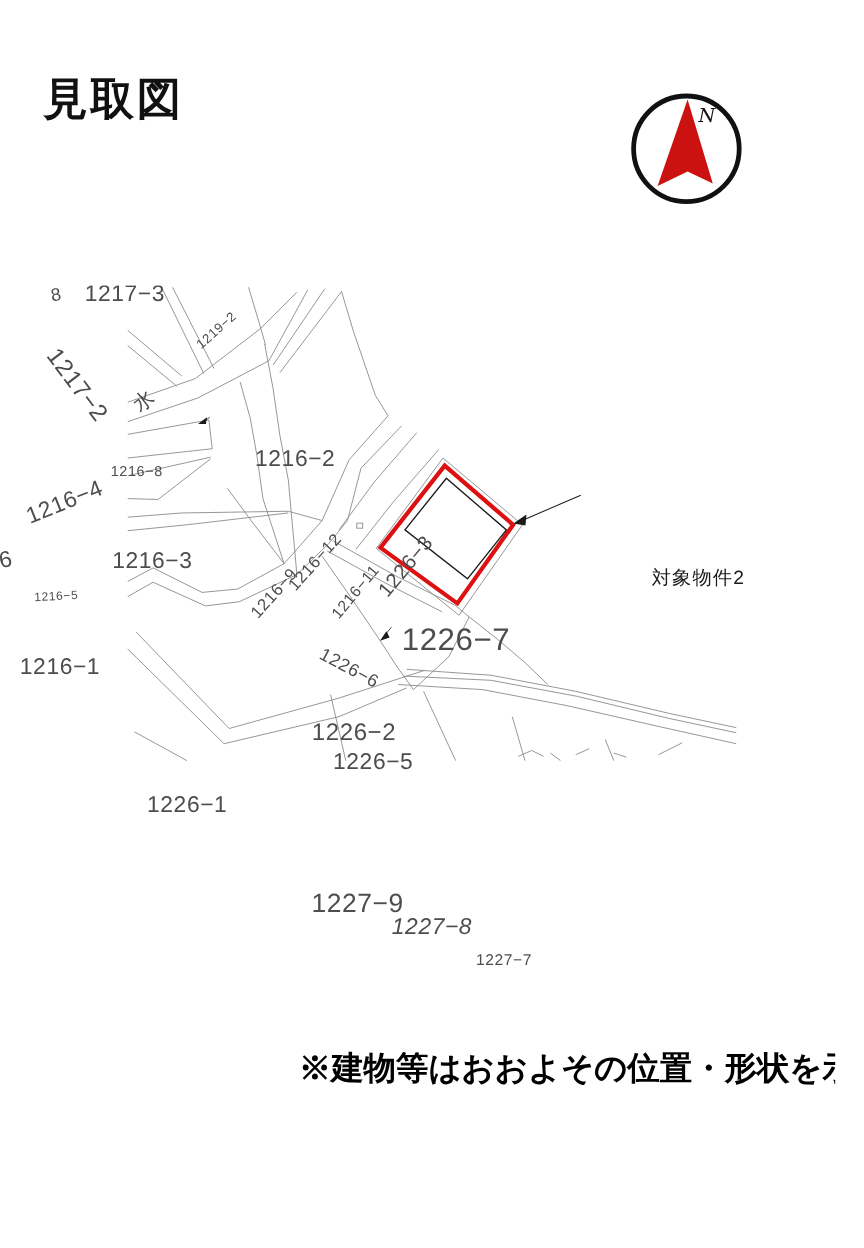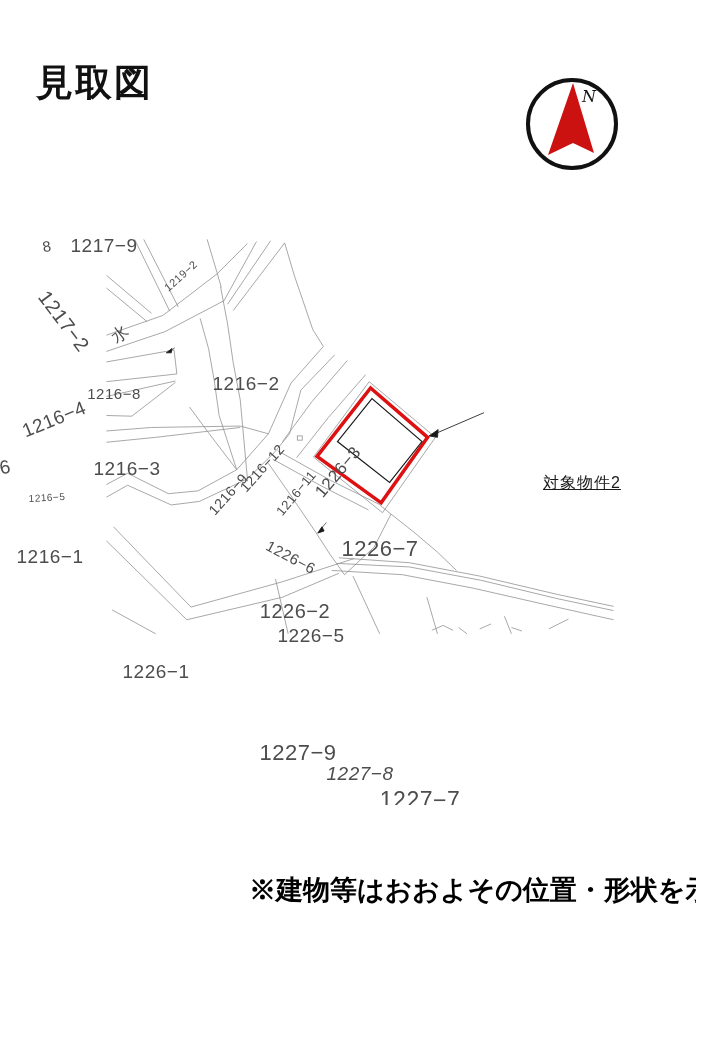--- a/index.html
+++ b/index.html
@@ -5,21 +5,21 @@
   html,body{margin:0;padding:0;background:#fff;}
   .page{position:relative;width:696px;height:1040px;background:#fff;overflow:hidden;
         font-family:"Liberation Sans",sans-serif;}
   .title{position:absolute;left:36px;top:58px;font-family:"DejaVu Serif","Liberation Serif",serif;
          font-size:37px;font-weight:700;color:#111;letter-spacing:2px;}
   .compass{position:absolute;left:522px;top:74px;width:100px;height:100px;}
   .map{position:absolute;left:0;top:238px;width:720px;height:567px;overflow:hidden;}
   .map svg.lines{position:absolute;left:0;top:0;}
   .lbl{position:absolute;color:#4d4d4d;white-space:nowrap;letter-spacing:0.5px;
        transform:translate(-50%,-50%) rotate(var(--r,0deg));line-height:1;}
-  .lbl.black{color:#1a1a1a;letter-spacing:1px;text-decoration:underline;}
+  .lbl.black{color:#1a1a1a;letter-spacing:1px;}
   .note{position:absolute;left:249px;top:872px;font-family:"DejaVu Serif","Liberation Serif",serif;
         font-size:27px;font-weight:700;color:#000;white-space:nowrap;}
 </style>
 </head>
 <body>
 
 <div class="page">
 
   <div class="title">見取図</div>
 
@@ -86,41 +86,41 @@
       <g stroke="#1a1a1a" stroke-width="1.2" fill="#1a1a1a">
         <line x1="536" y1="486" x2="464" y2="517"></line>
         <polygon points="458,519 471,510 470,521"></polygon>
         <line x1="97" y1="394" x2="89" y2="399" stroke-width="0.9"></line>
         <polygon points="85,401 93,395 92,401"></polygon>
         <line x1="312" y1="642" x2="304" y2="652" stroke-width="0.9"></line>
         <polygon points="300,657 306,648 309,654"></polygon>
       </g>
     </svg>
 
-    <div class="lbl" style="left:104px;top:7px;font-size:19px;">1217−9</div>
+    <div class="lbl" style="left:104px;top:7px;font-size:19px;">1217−3</div>
     <div class="lbl" style="left:47px;top:8px;font-size:15px;--r:-10deg;">8</div>
     <div class="lbl" style="left:181px;top:38px;font-size:11px;--r:-42deg;">1219−2</div>
     <div class="lbl" style="left:64px;top:83px;font-size:20px;--r:53deg;">1217−2</div>
     <div class="lbl" style="left:120px;top:96px;font-size:17px;--r:-38deg;">水</div>
     <div class="lbl" style="left:246px;top:145px;font-size:19px;">1216−2</div>
-    <div class="lbl" style="left:114px;top:155px;font-size:15px;">1216−8</div>
+    <div class="lbl" style="left:114px;top:155px;font-size:12px;">1216−8</div>
     <div class="lbl" style="left:54px;top:181px;font-size:19px;--r:-22deg;">1216−4</div>
     <div class="lbl" style="left:5px;top:229px;font-size:19px;--r:-12deg;">6</div>
     <div class="lbl" style="left:127px;top:230px;font-size:19px;">1216−3</div>
     <div class="lbl" style="left:47px;top:260px;font-size:10px;--r:-3deg;">1216−5</div>
     <div class="lbl" style="left:262px;top:230px;font-size:14px;--r:-48deg;">1216−12</div>
     <div class="lbl" style="left:228px;top:256px;font-size:14px;--r:-48deg;">1216−9</div>
     <div class="lbl" style="left:296px;top:255px;font-size:13px;--r:-50deg;">1216−11</div>
     <div class="lbl" style="left:338px;top:234px;font-size:17px;--r:-50deg;">1226−3</div>
     <div class="lbl" style="left:291px;top:319px;font-size:15px;--r:28deg;">1226−6</div>
-    <div class="lbl" style="left:380px;top:311px;font-size:22px;text-align:center;">1226−7</div>
+    <div class="lbl" style="left:380px;top:295px;font-size:26px;text-align:center;">1226−7</div>
     <div class="lbl black" style="left:582px;top:245px;font-size:16px;">対象物件2</div>
     <div class="lbl" style="left:295px;top:373px;font-size:20px;">1226−2</div>
     <div class="lbl" style="left:311px;top:397px;font-size:19px;">1226−5</div>
     <div class="lbl" style="left:50px;top:318px;font-size:19px;">1216−1</div>
     <div class="lbl" style="left:156px;top:433px;font-size:19px;">1226−1</div>
     <div class="lbl" style="left:298px;top:515px;font-size:22px;">1227−9</div>
     <div class="lbl" style="left:360px;top:535px;font-size:19px;font-style:italic;">1227−8</div>
-    <div class="lbl" style="left:420px;top:562px;font-size:23px;">1227−7</div>
+    <div class="lbl" style="left:420px;top:562px;font-size:13px;">1227−7</div>
   </div>
 
   <div class="note">※建物等はおおよその位置・形状を示している。</div>
 </div>
 
 </body></html>

